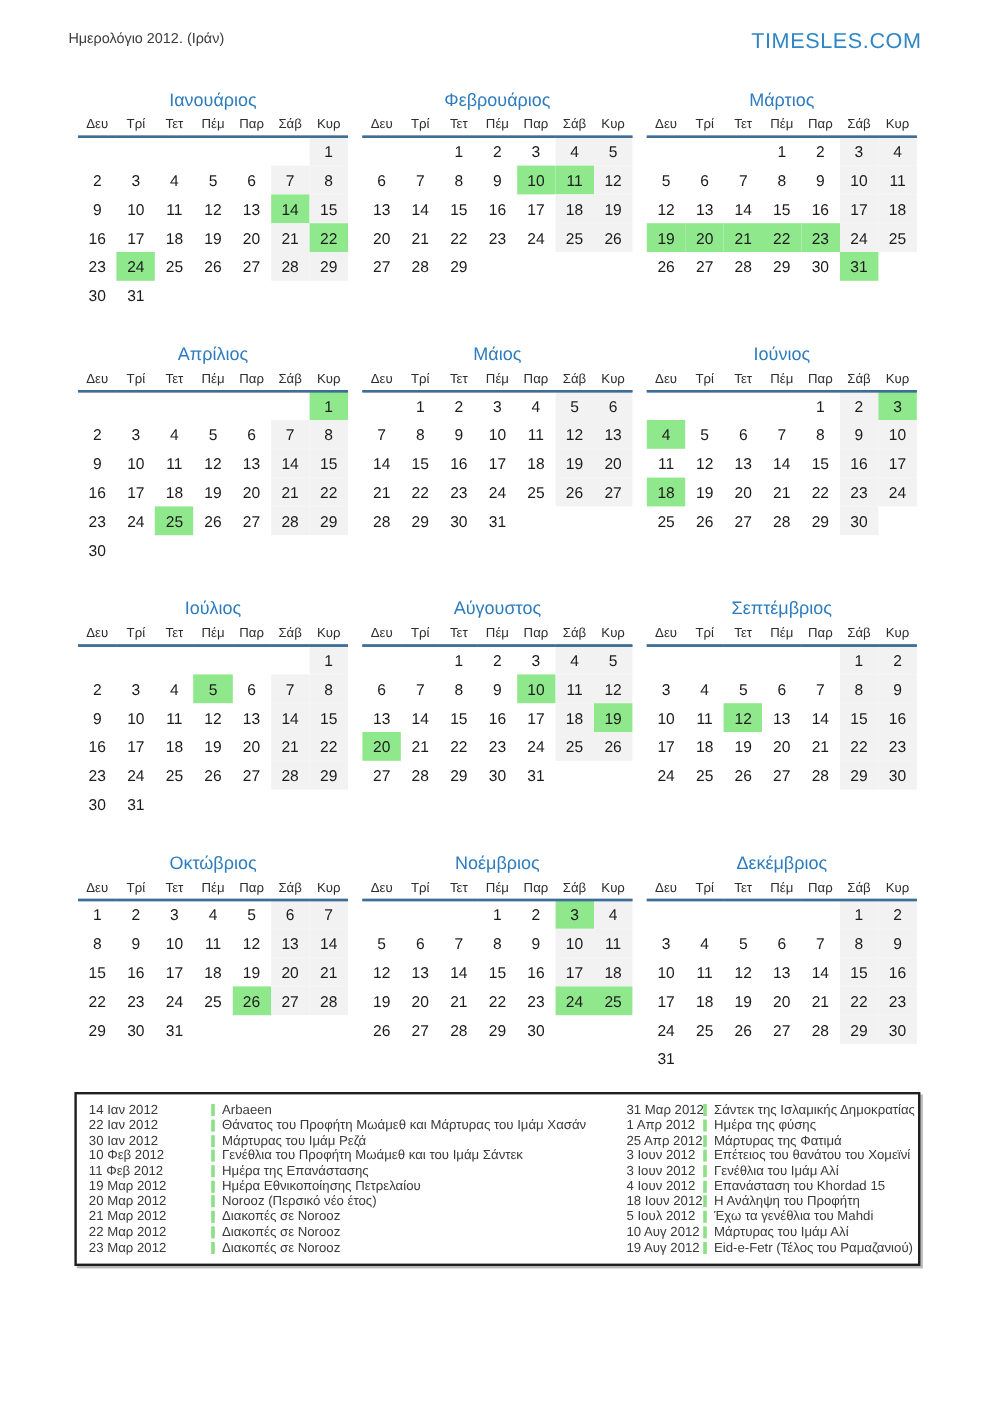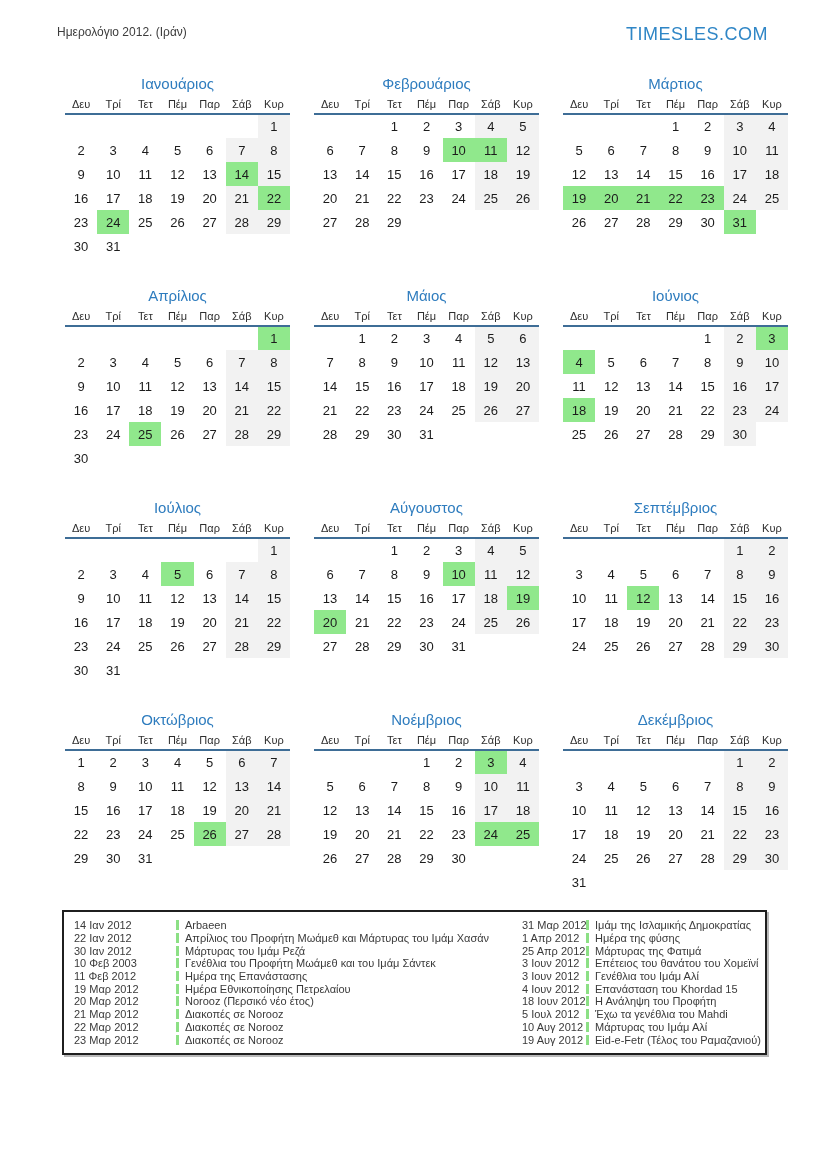--- a/index.html
+++ b/index.html
@@ -26,21 +26,21 @@
   }
   .site-link{
     font-size:18px;color:var(--link);text-decoration:none;
     letter-spacing:.5px;margin-top:4px;
   }
   #months-grid{
     margin:30px 62px 0 65px;
     display:grid;
     grid-template-columns:225px 225px 225px;
     grid-template-rows:212px 212px 212px auto;
-    column-gap:24px;
+    column-gap:12px;
   }
   .month{width:225px;}
   .month-title{
     text-align:center;color:var(--accent);
     font-size:15px;font-weight:normal;line-height:18px;margin-bottom:5px;
   }
   table.month-table{
     border-collapse:collapse;table-layout:fixed;width:225px;
   }
   .month-table thead tr{border-bottom:2px solid var(--rule);}
@@ -883,29 +883,29 @@
   <div id="legend-box">
     <div id="legend-left" class="legend-col left">
         <div class="legend-row">
           <span class="legend-date">14 Ιαν 2012</span>
           <span class="legend-bar"></span>
           <span class="legend-name">Arbaeen</span>
         </div>
         <div class="legend-row">
           <span class="legend-date">22 Ιαν 2012</span>
           <span class="legend-bar"></span>
-          <span class="legend-name">Απρίλιος του Προφήτη Μωάμεθ και Μάρτυρας του Ιμάμ Χασάν</span>
+          <span class="legend-name">Θάνατος του Προφήτη Μωάμεθ και Μάρτυρας του Ιμάμ Χασάν</span>
         </div>
         <div class="legend-row">
           <span class="legend-date">30 Ιαν 2012</span>
           <span class="legend-bar"></span>
           <span class="legend-name">Μάρτυρας του Ιμάμ Ρεζά</span>
         </div>
         <div class="legend-row">
-          <span class="legend-date">10 Φεβ 2003</span>
+          <span class="legend-date">10 Φεβ 2012</span>
           <span class="legend-bar"></span>
           <span class="legend-name">Γενέθλια του Προφήτη Μωάμεθ και του Ιμάμ Σάντεκ</span>
         </div>
         <div class="legend-row">
           <span class="legend-date">11 Φεβ 2012</span>
           <span class="legend-bar"></span>
           <span class="legend-name">Ημέρα της Επανάστασης</span>
         </div>
         <div class="legend-row">
           <span class="legend-date">19 Μαρ 2012</span>
@@ -930,21 +930,21 @@
         <div class="legend-row">
           <span class="legend-date">23 Μαρ 2012</span>
           <span class="legend-bar"></span>
           <span class="legend-name">Διακοπές σε Norooz</span>
         </div>
       </div>
     <div id="legend-right" class="legend-col right">
         <div class="legend-row">
           <span class="legend-date">31 Μαρ 2012</span>
           <span class="legend-bar"></span>
-          <span class="legend-name">Ιμάμ της Ισλαμικής Δημοκρατίας</span>
+          <span class="legend-name">Σάντεκ της Ισλαμικής Δημοκρατίας</span>
         </div>
         <div class="legend-row">
           <span class="legend-date">1 Απρ 2012</span>
           <span class="legend-bar"></span>
           <span class="legend-name">Ημέρα της φύσης</span>
         </div>
         <div class="legend-row">
           <span class="legend-date">25 Απρ 2012</span>
           <span class="legend-bar"></span>
           <span class="legend-name">Μάρτυρας της Φατιμά</span>

